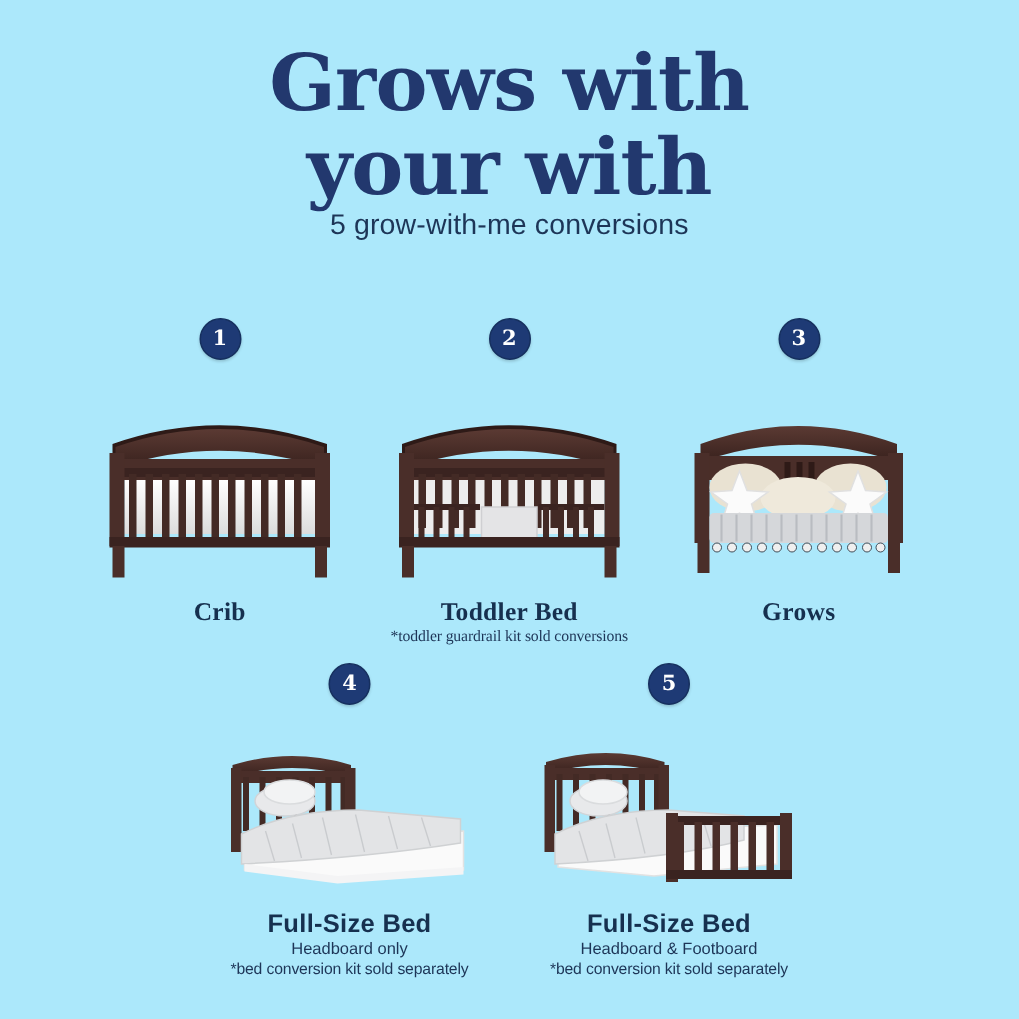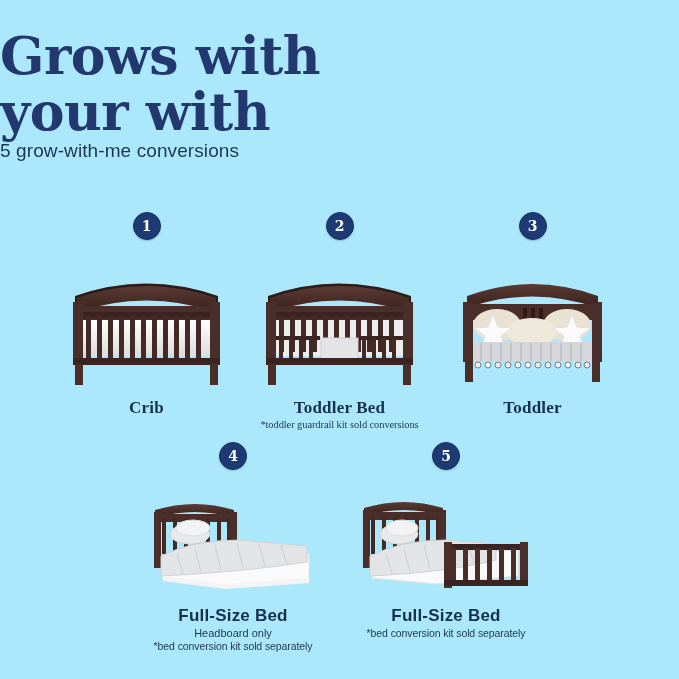--- a/index.html
+++ b/index.html
@@ -5,21 +5,21 @@
   * { box-sizing: border-box; margin: 0; padding: 0; }
   html, body {
     width: 679px; height: 679px;
     background: #ACE8FB;
     font-family: "Liberation Sans", sans-serif;
     overflow: hidden;
   }
   .page { position: relative; width: 679px; height: 679px; background: #ACE8FB; }
 
   
-  .header { position: absolute; top: 28px; left: 0; width: 679px; text-align: left; }
+  .header { position: absolute; top: 28px; left: 0; width: 679px; text-align: center; }
   .title {
     font-family: "DejaVu Serif", "Liberation Serif", serif;
     font-weight: 700;
     font-size: 52px;
     line-height: 56px;
     color: #22386E;
     letter-spacing: -0.5px;
   }
   .subtitle {
     font-size: 19px;
@@ -244,21 +244,21 @@
             <circle cx="123" cy="115" r="3"></circle>
               <circle cx="133" cy="115" r="3"></circle>
               <circle cx="142" cy="115" r="3"></circle>
           </g>
 
           <rect x="20" y="112" width="8" height="20" fill="#4A2E29"></rect>
           <rect x="147" y="112" width="8" height="20" fill="#4A2E29"></rect>
         </svg>
       </div>
       <div class="top-label-wrap">
-        <div class="label">Toddler</div>
+        <div class="label">Grows</div>
         <div class="note"></div>
       </div>
     </div>
 
   </div>
 
   <div class="row row-bottom">
 
     <div class="cell cell-bottom">
       <div class="badge">4</div>
@@ -358,19 +358,20 @@
             <rect x="153" y="64" width="5" height="36"></rect>
               <rect x="165" y="64" width="5" height="36"></rect>
           </g>
           <rect x="98" y="58" width="8" height="46" fill="#4A2E29"></rect>
           <rect x="174" y="58" width="8" height="44" fill="#4A2E29"></rect>
           <rect x="98" y="96" width="84" height="6" fill="#3A2320"></rect>
         </svg>
       </div>
       <div class="bottom-label-wrap">
         <div class="label">Full-Size Bed</div>
+        <div class="sublabel">Headboard &amp; Footboard</div>
         <div class="note">*bed conversion kit sold separately</div>
       </div>
     </div>
 
   </div>
 
 </div>
 
 </body></html>

